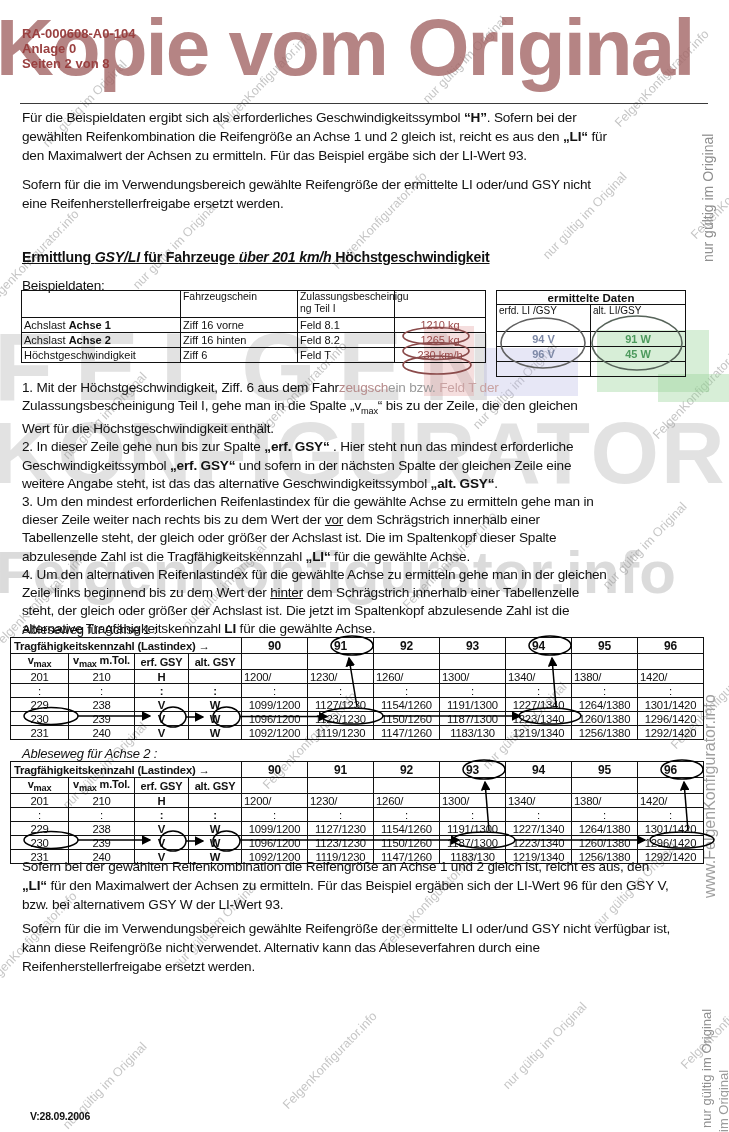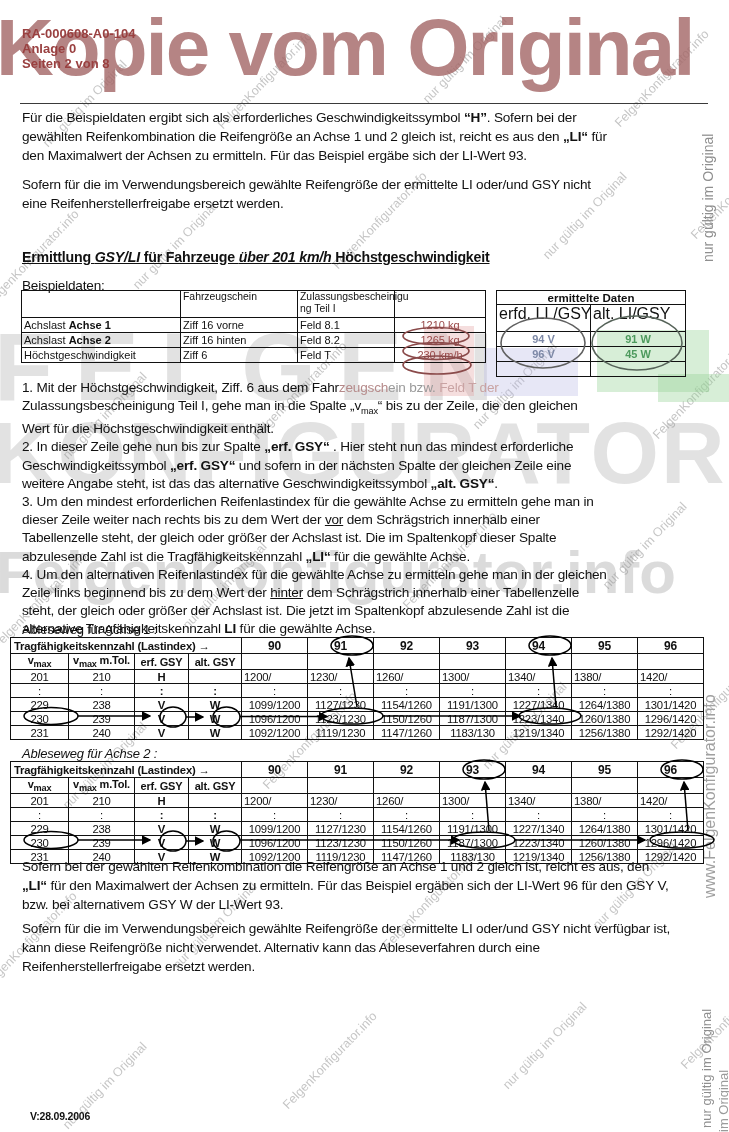--- a/index.html
+++ b/index.html
@@ -44,21 +44,21 @@
   
   #veh-table{left:21px;top:290px;width:464px;font-size:11px;}
   #veh-table td{height:14px;}
   #veh-table .title{font-weight:bold;text-align:center;height:13px;font-size:11.5px;}
   #veh-table .subh td{height:26px;vertical-align:top;font-size:10.4px;line-height:11.5px;}
   .kgval{color:#9a4a4a;text-align:center;}
   
   #der-table{left:496px;top:290px;width:189px;font-size:11px;}
   #der-table td{height:14px;}
   #der-table .title{font-weight:bold;text-align:center;height:13px;font-size:11.5px;}
-  #der-table .subh td{height:26px;vertical-align:top;font-size:16px;}
+  #der-table .subh td{height:26px;vertical-align:top;font-size:10px;}
   .vcol{color:#7d88a6;font-weight:bold;text-align:center;}
   .wcol{color:#4d9a5d;font-weight:bold;text-align:center;}
   
   .li-table{left:10px;width:693px;font-size:11.3px;letter-spacing:-0.2px;padding-left:33px;}
   .li-table td{text-align:center;height:13px;}
   .li-table .hrow td{height:15px;}
   .li-table .hl{text-align:left;font-weight:bold;padding-left:3px;}
   .li-table .hc{font-weight:bold;font-size:12px;}
   .li-table .shc{font-weight:bold;font-size:11px;}
   .li-table td:nth-child(3),.li-table td:nth-child(4){font-weight:bold;}

